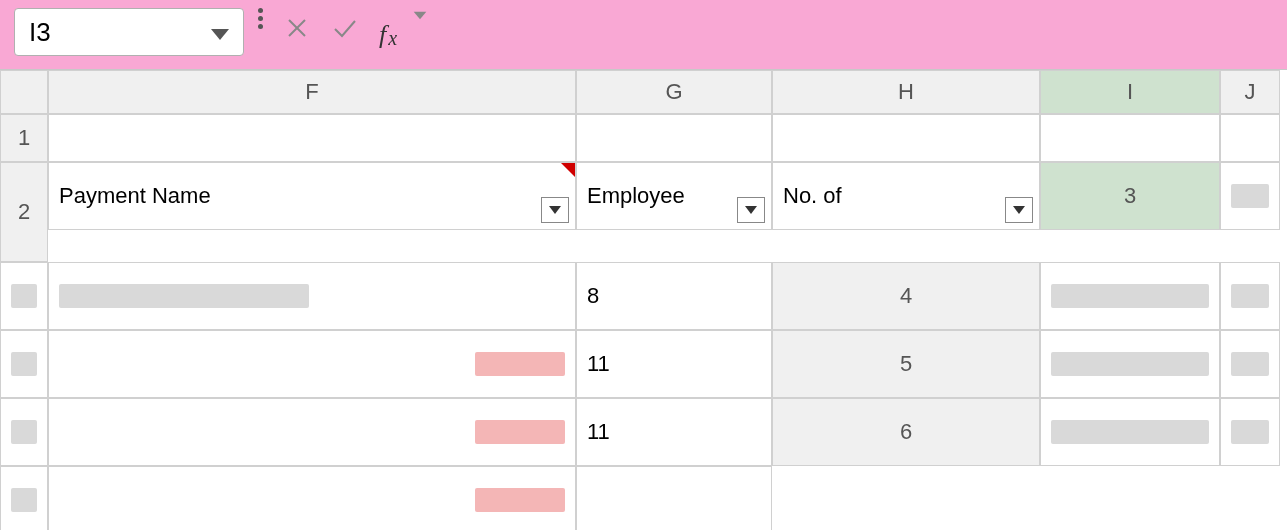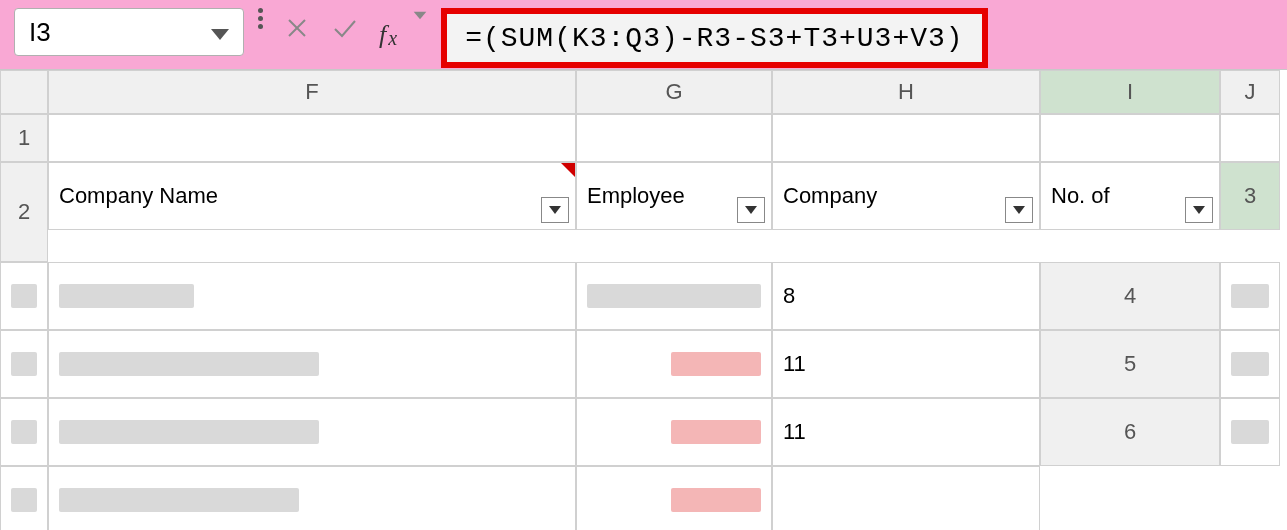--- a/index.html
+++ b/index.html
@@ -166,23 +166,20 @@
   <div class="fb-btn">
     <svg width="26" height="22" viewBox="0 0 26 22">
       <polyline points="3,12 10,19 23,4" fill="none" stroke="#888" stroke-width="2"></polyline>
     </svg>
   </div>
   <div class="fx">
     <span style="font-style:italic">f</span>
       <span style="font-style:italic;font-size:20px;position:relative;top:4px">x</span>
   </div>
   <span class="chev-down" style="border-top-color:#888;transform:scale(0.7);"></span>
-  <div class="formula-box">
-    <span>=(SUM(K3:Q3)-R3-S3+T3+U3+V3)</span>
-  </div>
 </div>
 
 <div class="sheet">
   <div class="grid">
 
     <div class="corner"></div>
     <div class="col-head">F</div>
     <div class="col-head">G</div>
     <div class="col-head">H</div>
     <div class="col-head selected-col">I</div>
@@ -190,38 +187,32 @@
 
     <div class="row-head row1" style="height:48px">1</div>
     <div class="cell row1" style="height:48px"></div>
     <div class="cell row1" style="height:48px"></div>
     <div class="cell row1" style="height:48px"></div>
     <div class="cell row1" style="height:48px"></div>
     <div class="cell row1" style="height:48px"></div>
 
     <div class="row-head header-row" style="height:100px">2</div>
     <div class="cell header-row">
-      <span class="text-wrap">Company Name</span>
+      <span class="text-wrap">Payment Name</span>
       <span class="comment-marker"></span>
       <span class="filter-btn">
           <span class="tri"></span>
         </span>
     </div>
     <div class="cell header-row">
       <span class="text-wrap">Employee</span>
       <span class="filter-btn">
           <span class="tri"></span>
         </span>
     </div>
-    <div class="cell header-row">
-      <span class="text-wrap">Company</span>
-      <span class="filter-btn">
-          <span class="tri"></span>
-        </span>
-    </div>
     <div class="cell header-row nowrap">
       <span class="text-wrap">No. of</span>
       <span class="filter-btn">
           <span class="tri"></span>
         </span>
     </div>
 
     <div class="row-head selected-row" style="height:68px">3</div>
     <div class="cell">
         <div class="redact-gray" style="width:270px"></div>

